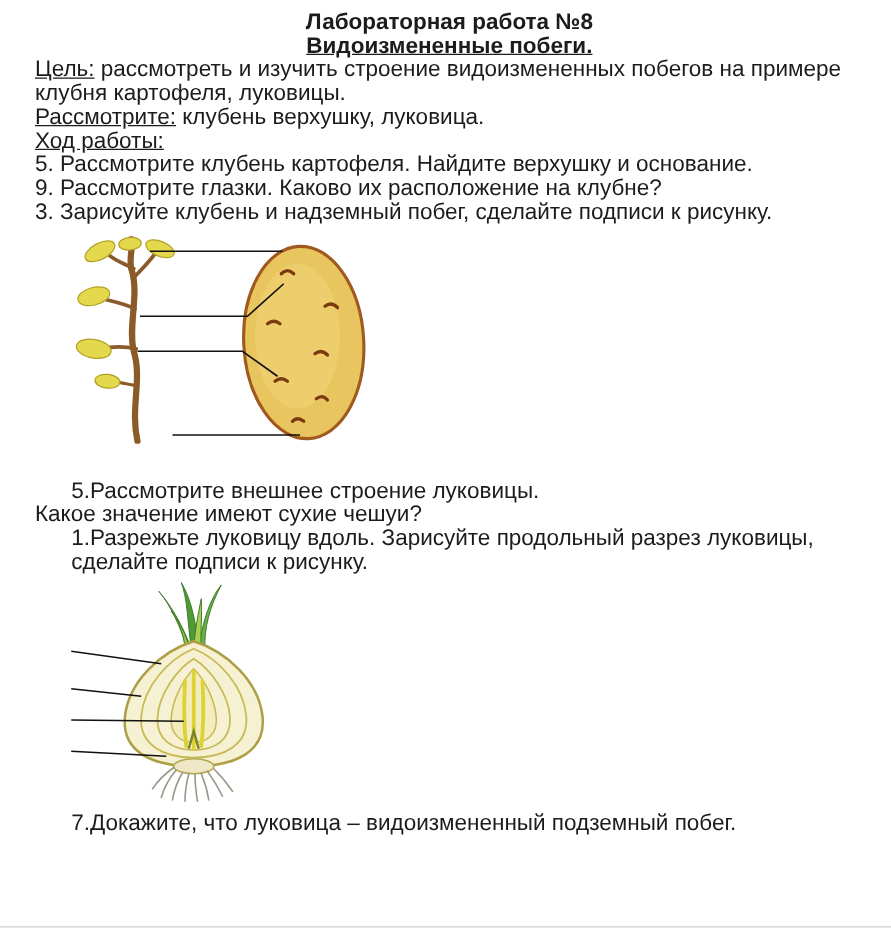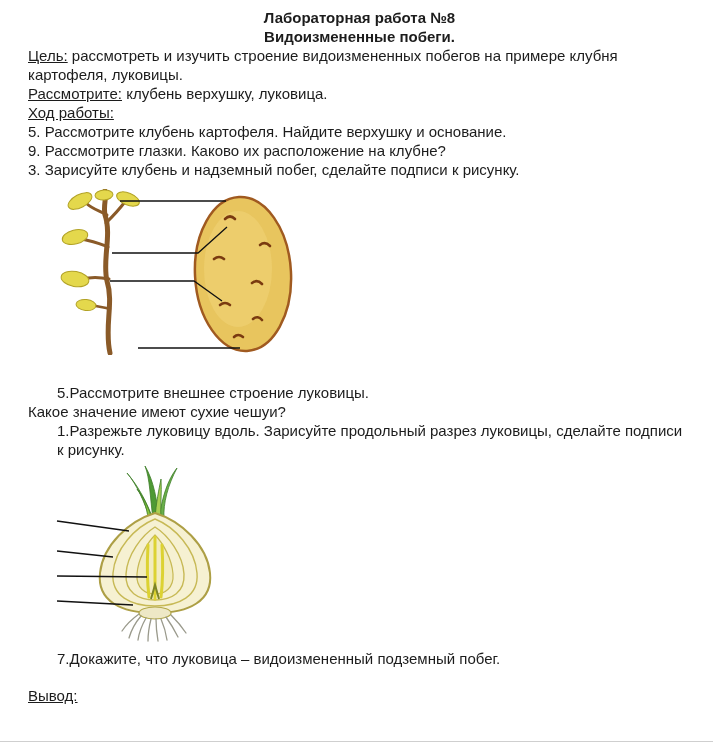--- a/index.html
+++ b/index.html
@@ -9,23 +9,23 @@
     color: var(--text, #1c1c1c);
   }
   .page {
     box-sizing: border-box;
     width: 713px; height: 748px;
     padding: 8px 22px 0 28px;
     position: relative;
     overflow: hidden;
     background: var(--page-bg, #ffffff);
   }
-  p { margin: 0; font-size: 15px; line-height: 19px; }
+  p { margin: 0; font-size: 18px; line-height: 19px; }
   .center { text-align: center; font-weight: bold; }
-  .u { }
+  .u { text-decoration: underline; }
   .lbl { font-weight: normal; text-decoration: underline; }
   .indent { padding-left: 29px; }
   .gap-s { height: 11px; }
   .gap-m { height: 18px; }
   .fig { display: block; }
   .fig-potato { margin: 10px 0 17px 32px; }
   .fig-onion  { margin: 4px 0 6px 27px; }
   .bottom-edge {
     position: absolute; left: 0; right: 0; bottom: 6px;
     border-top: 1px solid #cfcfcf;
@@ -135,18 +135,15 @@
       <path d="M2,58 L74,68"></path>
       <path d="M2,88 L58,94"></path>
       <path d="M2,113 L92,114"></path>
       <path d="M2,138 L78,142"></path>
     </g>
   </svg>
 
   <p class="indent">7.Докажите, что луковица – видоизмененный подземный побег.</p>
   <div class="gap-m"></div>
 
-  <p>
-    <span class="lbl">Вывод:</span>
-  </p>
 
   <div class="bottom-edge"></div>
 </div>
 
 </body></html>

